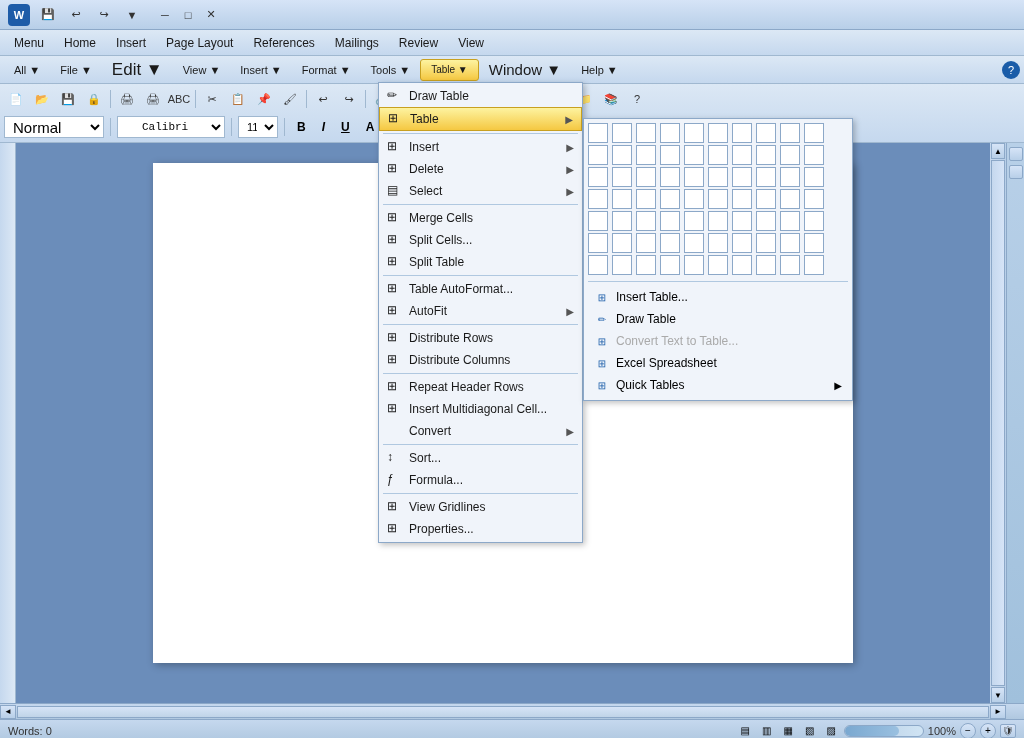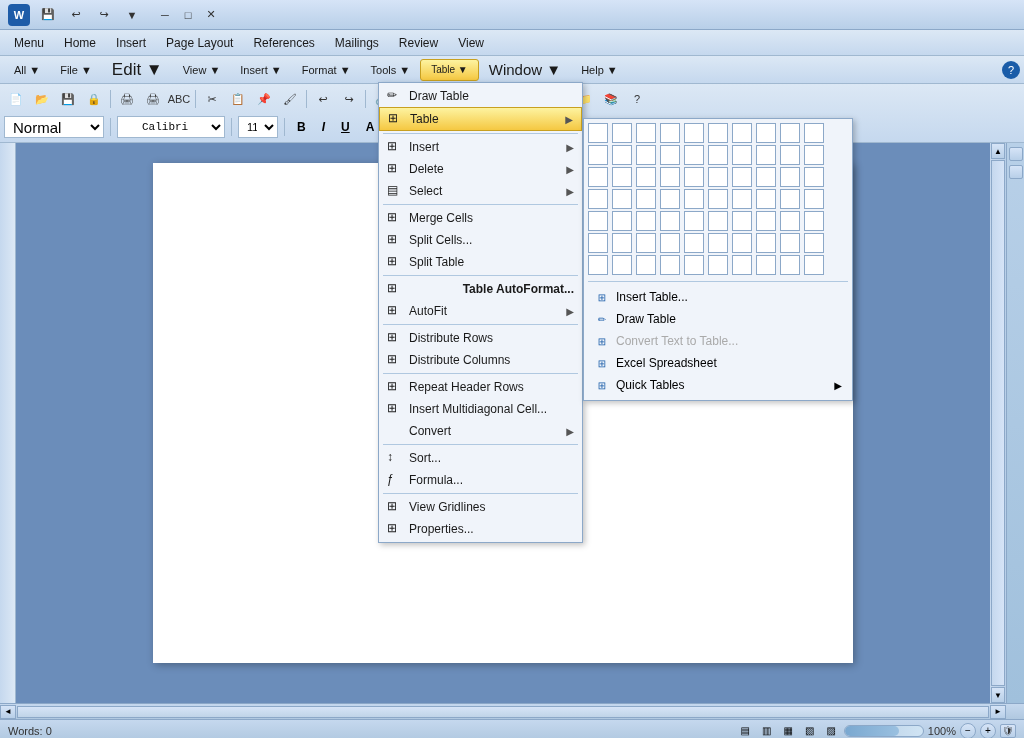--- a/index.html
+++ b/index.html
@@ -409,21 +409,21 @@
   </div>
 
   <div class="menu-group-item">
     <span class="item-icon">⊞</span>
     <span class="item-label">Split Table</span>
   </div>
   <div class="menu-separator"></div>
 
   <div class="menu-group-item">
     <span class="item-icon">⊞</span>
-    <span class="item-label" style="font-weight:bold;text-align:right;">Table AutoFormat...</span>
+    <span class="item-label" style="font-weight:normal;">Table AutoFormat...</span>
   </div>
 
   <div class="menu-group-item">
     <span class="item-icon">⊞</span>
     <span class="item-label">AutoFit</span>
     <span class="item-arrow">▶</span>
   </div>
   <div class="menu-separator"></div>
 
   <div class="menu-group-item">

